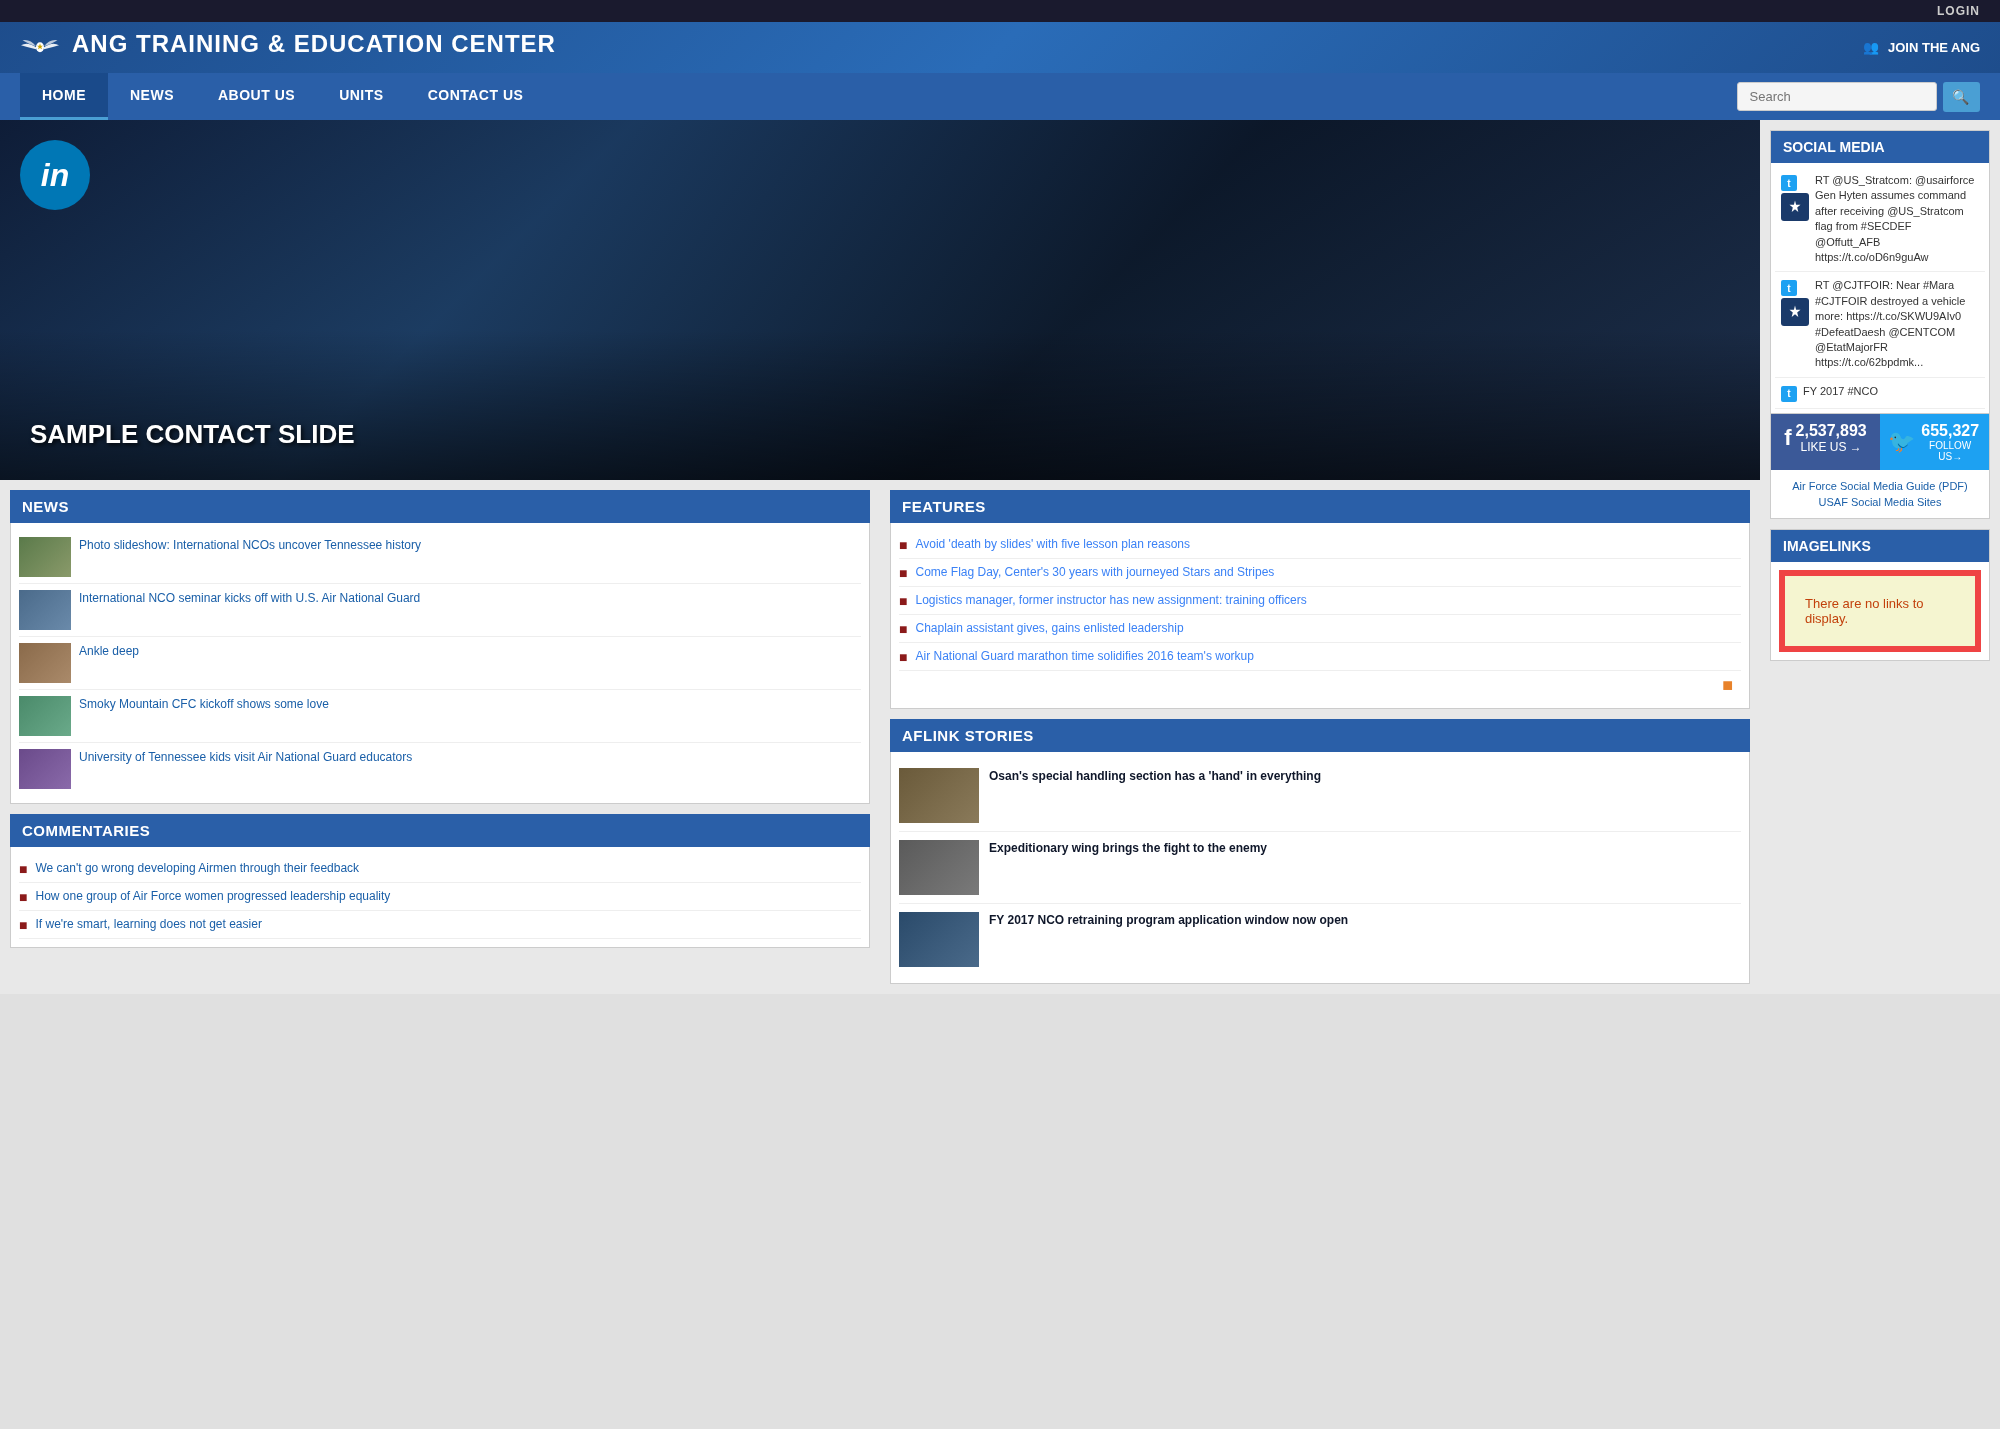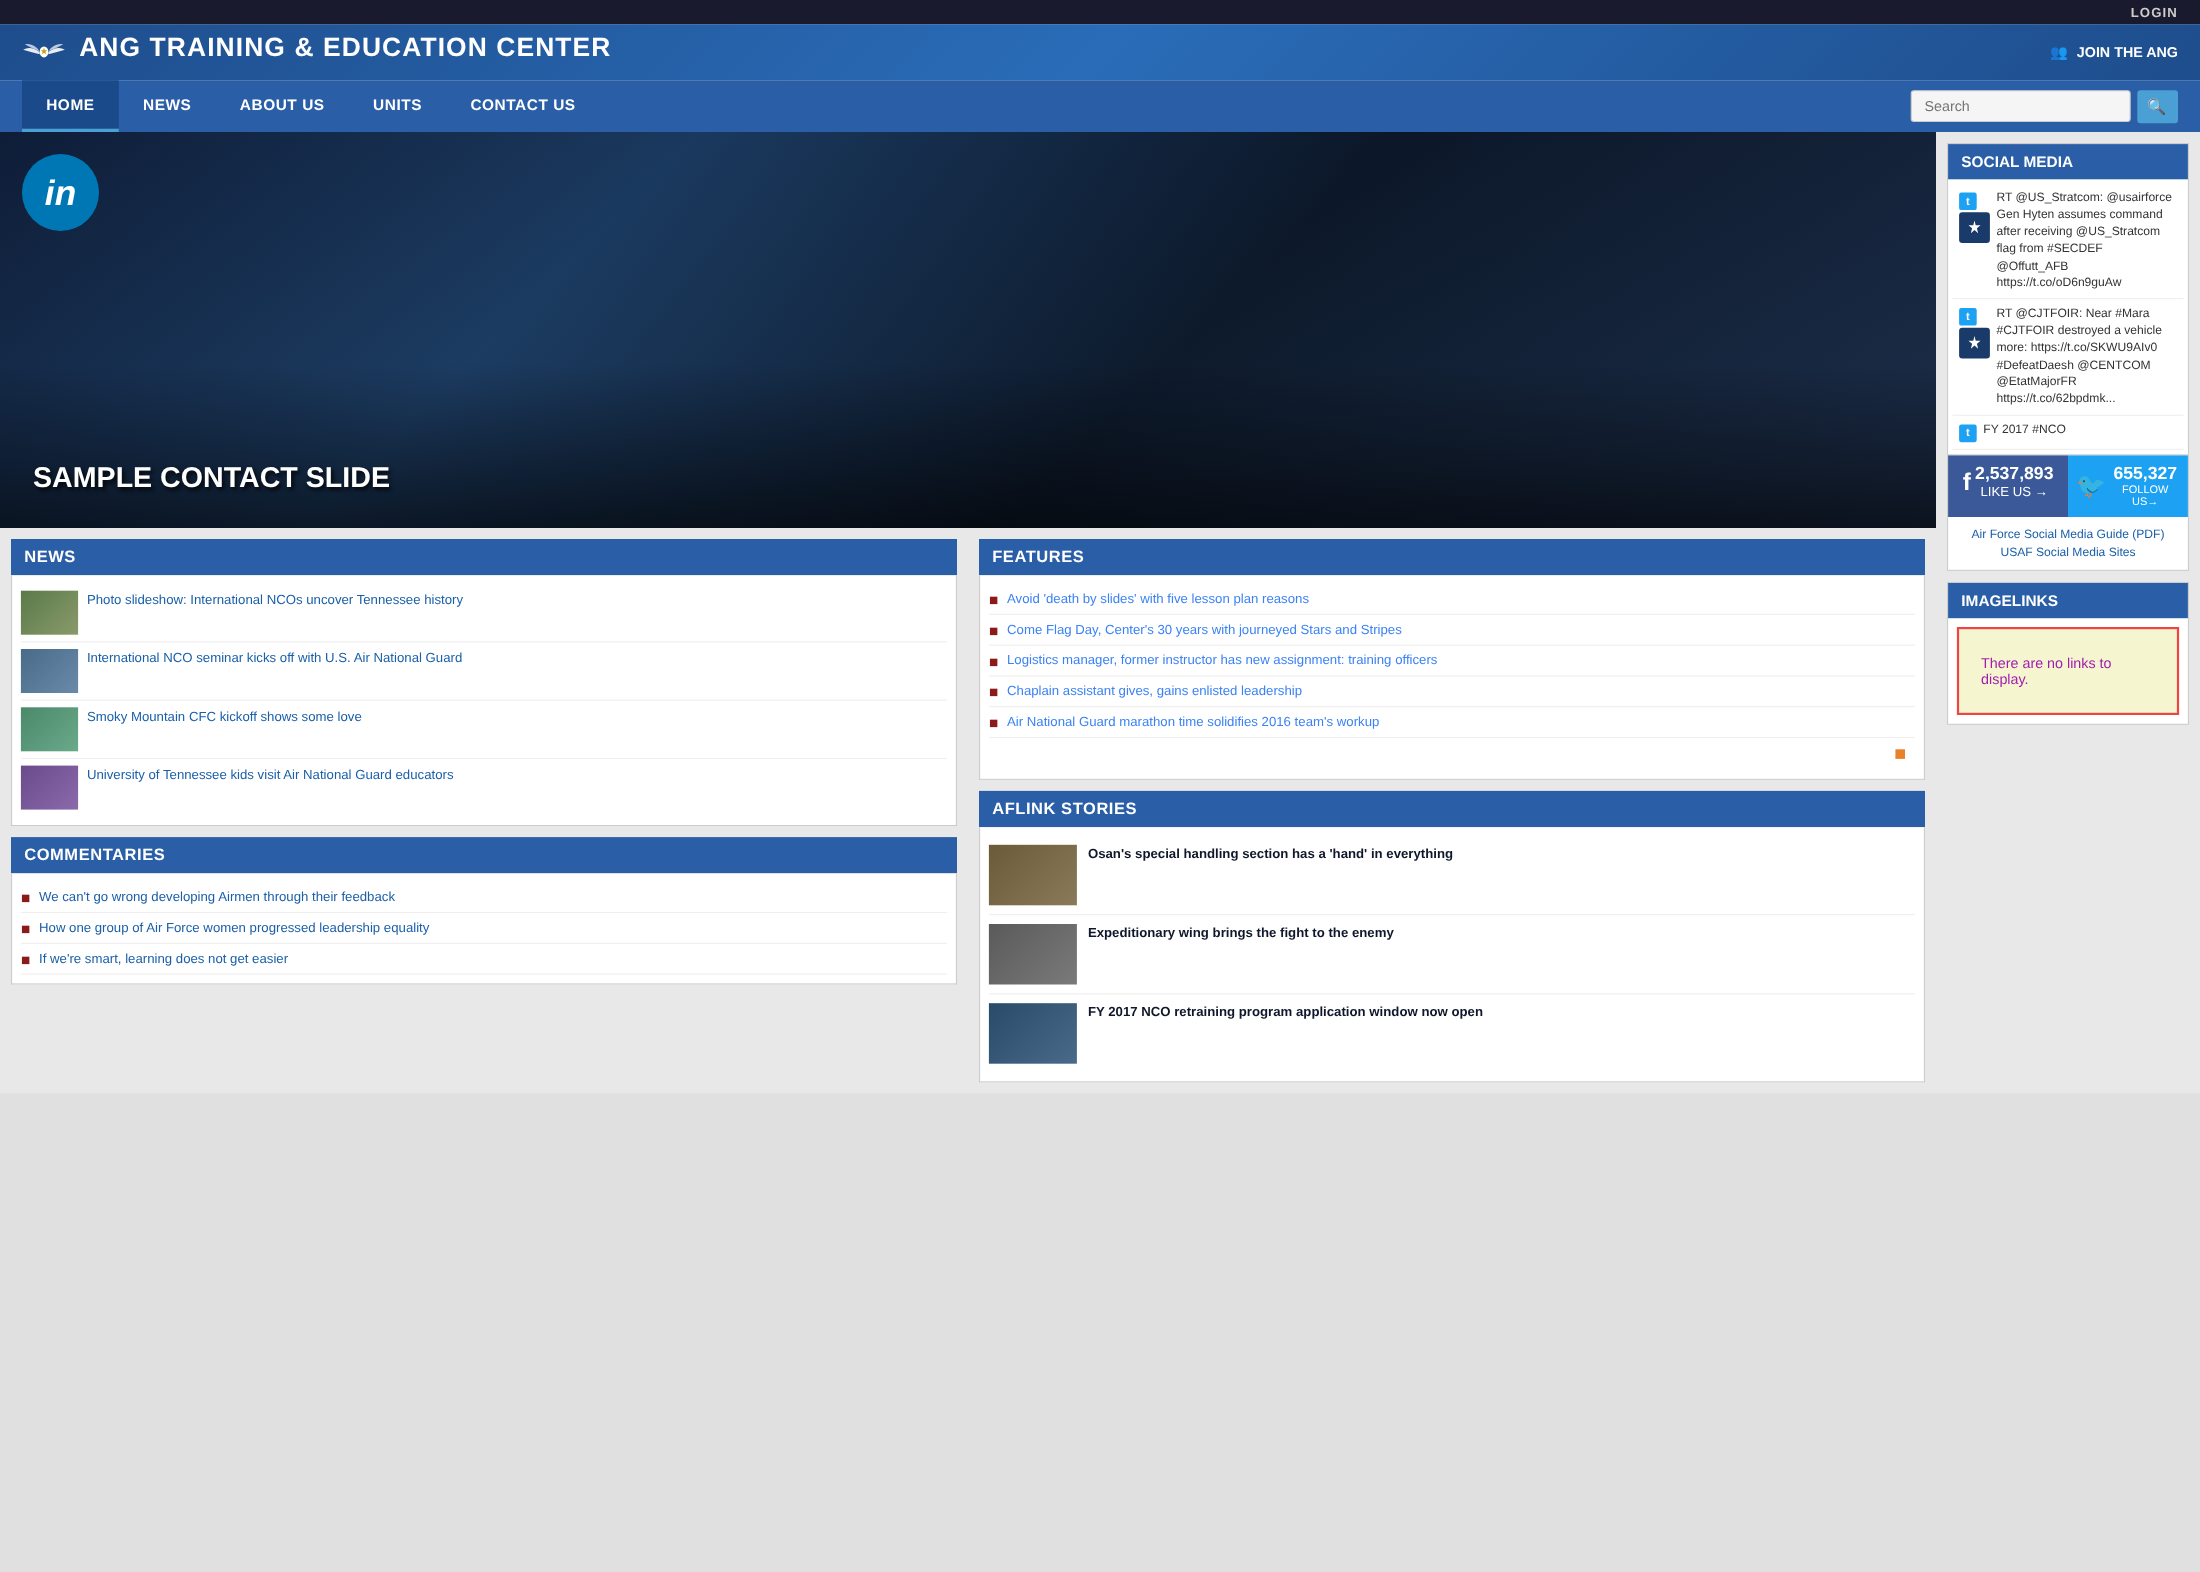--- a/index.html
+++ b/index.html
@@ -306,23 +306,23 @@
       background: white;
       border: 1px solid #ccc;
     }
     .imagelinks-body {
       background: #f5f5d0;
       padding: 20px;
       min-height: 80px;
       display: flex;
       align-items: center;
       justify-content: center;
-      color: #a21caf;
+      color: #c2410c;
       font-size: 13px;
-      border: 2px solid #ef4444;
+      border: 6px solid #ef4444;
       margin: 8px;
     }
 
     
     .wings-svg { width: 40px; height: 35px; }
 
     
     .tweet-feed::-webkit-scrollbar { width: 8px; }
     .tweet-feed::-webkit-scrollbar-track { background: #f1f1f1; }
     .tweet-feed::-webkit-scrollbar-thumb { background: #aaa; }
@@ -394,20 +394,24 @@
         <div class="section-body">
           <div class="news-item">
             <div class="news-thumb t1"></div>
             <span class="news-link">Photo slideshow: International NCOs uncover Tennessee history</span>
           </div>
           <div class="news-item">
             <div class="news-thumb t2"></div>
             <span class="news-link">International NCO seminar kicks off with U.S. Air National Guard</span>
           </div>
           <div class="news-item">
+            <div class="news-thumb t3"></div>
+            <span class="news-link">Ankle deep</span>
+          </div>
+          <div class="news-item">
             <div class="news-thumb t4"></div>
             <span class="news-link">Smoky Mountain CFC kickoff shows some love</span>
           </div>
           <div class="news-item">
             <div class="news-thumb t5"></div>
             <span class="news-link">University of Tennessee kids visit Air National Guard educators</span>
           </div>
         </div>
 
         <div style="margin-top:10px;">

